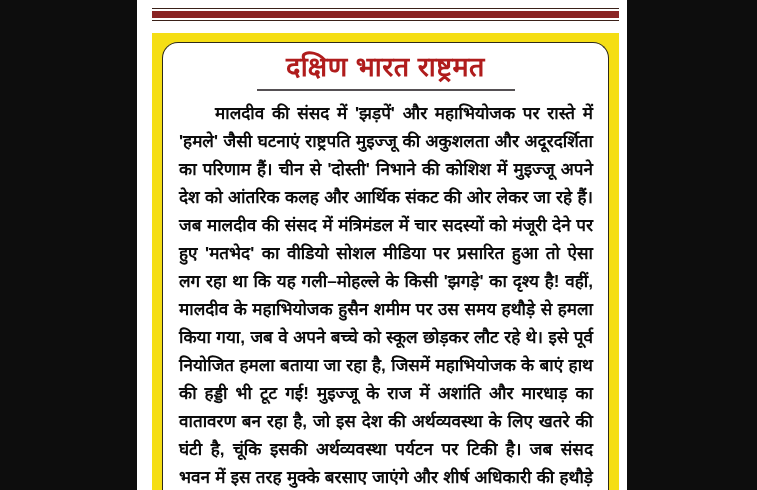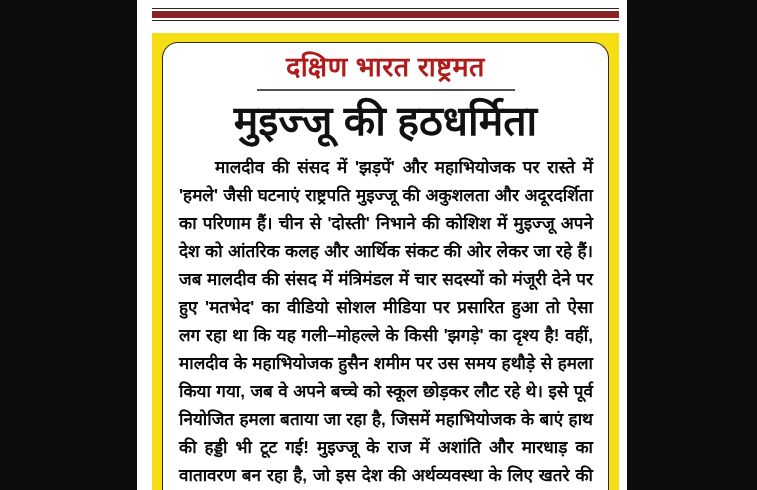--- a/index.html
+++ b/index.html
@@ -146,21 +146,20 @@
       <div class="rule-hair"></div>
     </div>
 
     <div class="frame">
       <div class="frame-inner">
 
         <div class="masthead">दक्षिण भारत राष्ट्रमत</div>
 
         <div class="masthead-rule"></div>
 
-        <div class="headline">मुइज्जू की हठधर्मिता</div>
 
         <div class="body-copy">मालदीव की संसद में 'झड़पें' और महाभियोजक पर रास्ते में 'हमले' जैसी घटनाएं राष्ट्रपति मुइज्जू की अकुशलता और अदूरदर्शिता का परिणाम हैं। चीन से 'दोस्ती' निभाने की कोशिश में मुइज्जू अपने देश को आंतरिक कलह और आर्थिक संकट की ओर लेकर जा रहे हैं। जब मालदीव की संसद में मंत्रिमंडल में चार सदस्यों को मंजूरी देने पर हुए 'मतभेद' का वीडियो सोशल मीडिया पर प्रसारित हुआ तो ऐसा लग रहा था कि यह गली–मोहल्ले के किसी 'झगड़े' का दृश्य है! वहीं, मालदीव के महाभियोजक हुसैन शमीम पर उस समय हथौड़े से हमला किया गया, जब वे अपने बच्चे को स्कूल छोड़कर लौट रहे थे। इसे पूर्व नियोजित हमला बताया जा रहा है, जिसमें महाभियोजक के बाएं हाथ की हड्डी भी टूट गई! मुइज्जू के राज में अशांति और मारधाड़ का वातावरण बन रहा है, जो इस देश की अर्थव्यवस्था के लिए खतरे की घंटी है, चूंकि इसकी अर्थव्यवस्था पर्यटन पर टिकी है। जब संसद भवन में इस तरह मुक्के बरसाए जाएंगे और शीर्ष अधिकारी की हथौड़े से हड्डियां तोड़ी जाएंगी तो पर्यटकों में यही संदेश जाएगा कि मालदीव</div>
 
       </div>
     </div>
 
   </div>
 </div>
 
 </body></html>

